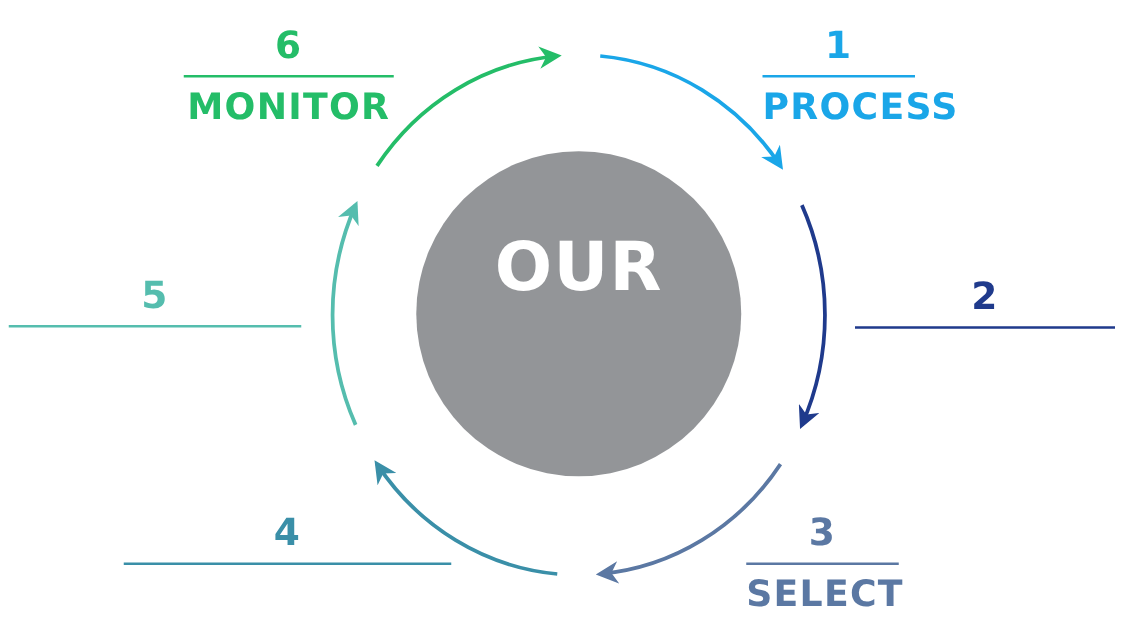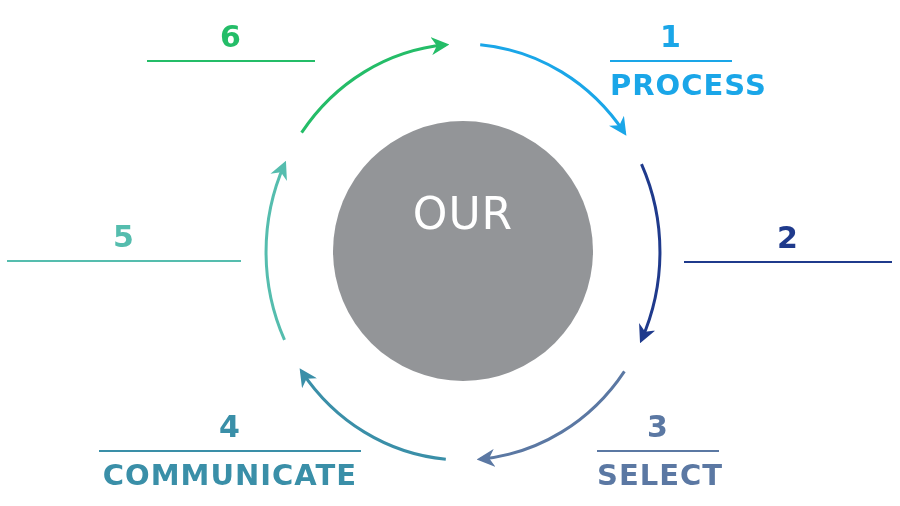--- a/index.html
+++ b/index.html
@@ -4,21 +4,21 @@
 <style>
   html, body { margin: 0; padding: 0; background: #ffffff; }
   body { width: 900px; height: 506px; position: relative; overflow: hidden;
          font-family: "DejaVu Sans", "Liberation Sans", sans-serif; }
   #diagram { position: absolute; left: 0; top: 0; width: 900px; height: 506px; }
   .step { position: absolute; text-align: center; font-weight: bold; }
   .step .num { font-size: 30px; line-height: 34px; letter-spacing: 1px; }
   .step .rule { height: 0; border-top: 2px solid currentColor; margin: 6px 0 6px 0; }
   .step .label { font-size: 29px; line-height: 34px; letter-spacing: 1px; }
   .center-text { position: absolute; left: 333px; top: 188px; width: 260px; text-align: center;
-                 color: #ffffff; font-weight: normal; font-size: 44px; line-height: 52px; letter-spacing: 1px; }
+                 color: #ffffff; font-weight: bold; font-size: 54px; line-height: 52px; letter-spacing: 1px; }
 </style>
 </head>
 <body>
 
 <svg id="diagram" viewBox="0 0 900 506" xmlns="http://www.w3.org/2000/svg">
   <defs id="arrow-defs">
       <marker id="arrowhead-0" viewBox="0 0 10 10" refX="8" refY="5" markerWidth="6" markerHeight="6" orient="auto-start-reverse" markerUnits="strokeWidth">
         <path d="M0,0 L10,5 L0,10 L3,5 Z" fill="#1aa6e8"></path>
       </marker>
       <marker id="arrowhead-1" viewBox="0 0 10 10" refX="8" refY="5" markerWidth="6" markerHeight="6" orient="auto-start-reverse" markerUnits="strokeWidth">
@@ -65,24 +65,24 @@
 
 <div class="step" id="step-2" style="left: 597px; top: 410px; width: 122px; color: rgb(91, 120, 163);">
   <div class="num">3</div>
   <div class="rule"></div>
   <div class="label">SELECT</div>
 </div>
 
 <div class="step" id="step-3" style="left: 99px; top: 410px; width: 262px; color: rgb(58, 143, 168);">
   <div class="num">4</div>
   <div class="rule"></div>
-  <div class="label">COMMUNICATE</div>
 </div>
 
 <div class="step" id="step-4" style="left: 7px; top: 220px; width: 234px; color: rgb(85, 189, 174);">
   <div class="num">5</div>
   <div class="rule"></div>
 </div>
 
 <div class="step" id="step-5" style="left: 147px; top: 20px; width: 168px; color: rgb(36, 189, 104);">
   <div class="num">6</div>
   <div class="rule"></div>
+  <div class="label">MONITOR</div>
 </div>
 
 </body></html>

